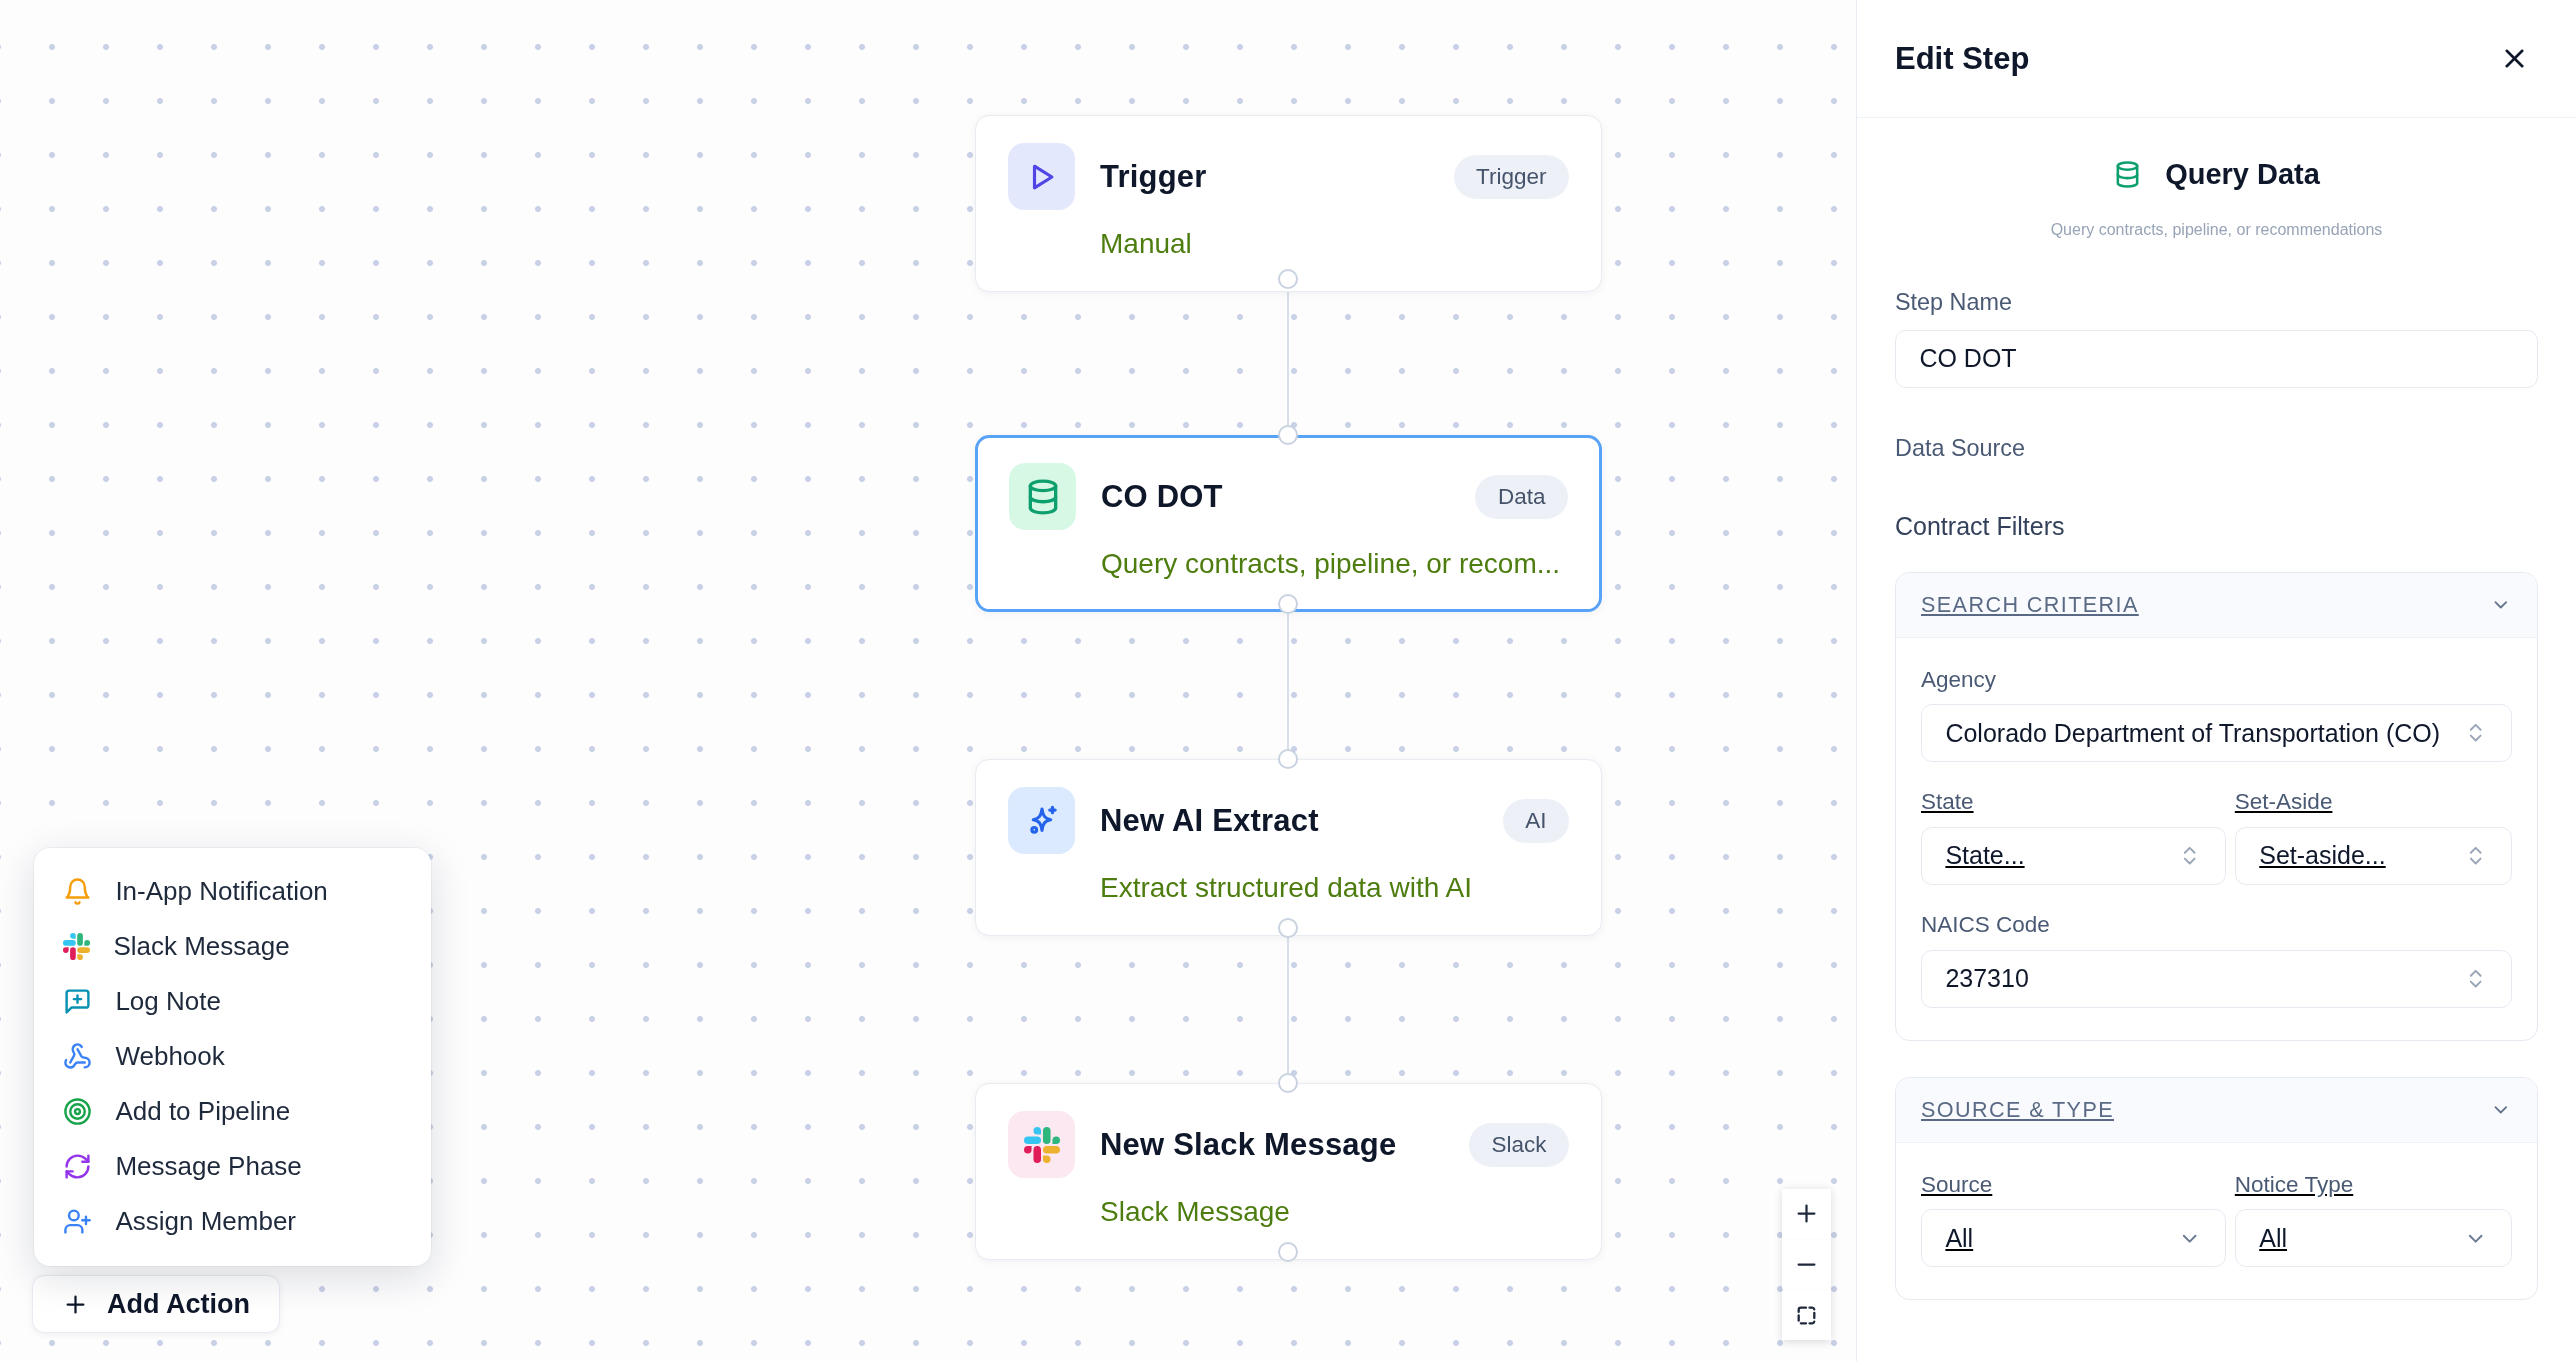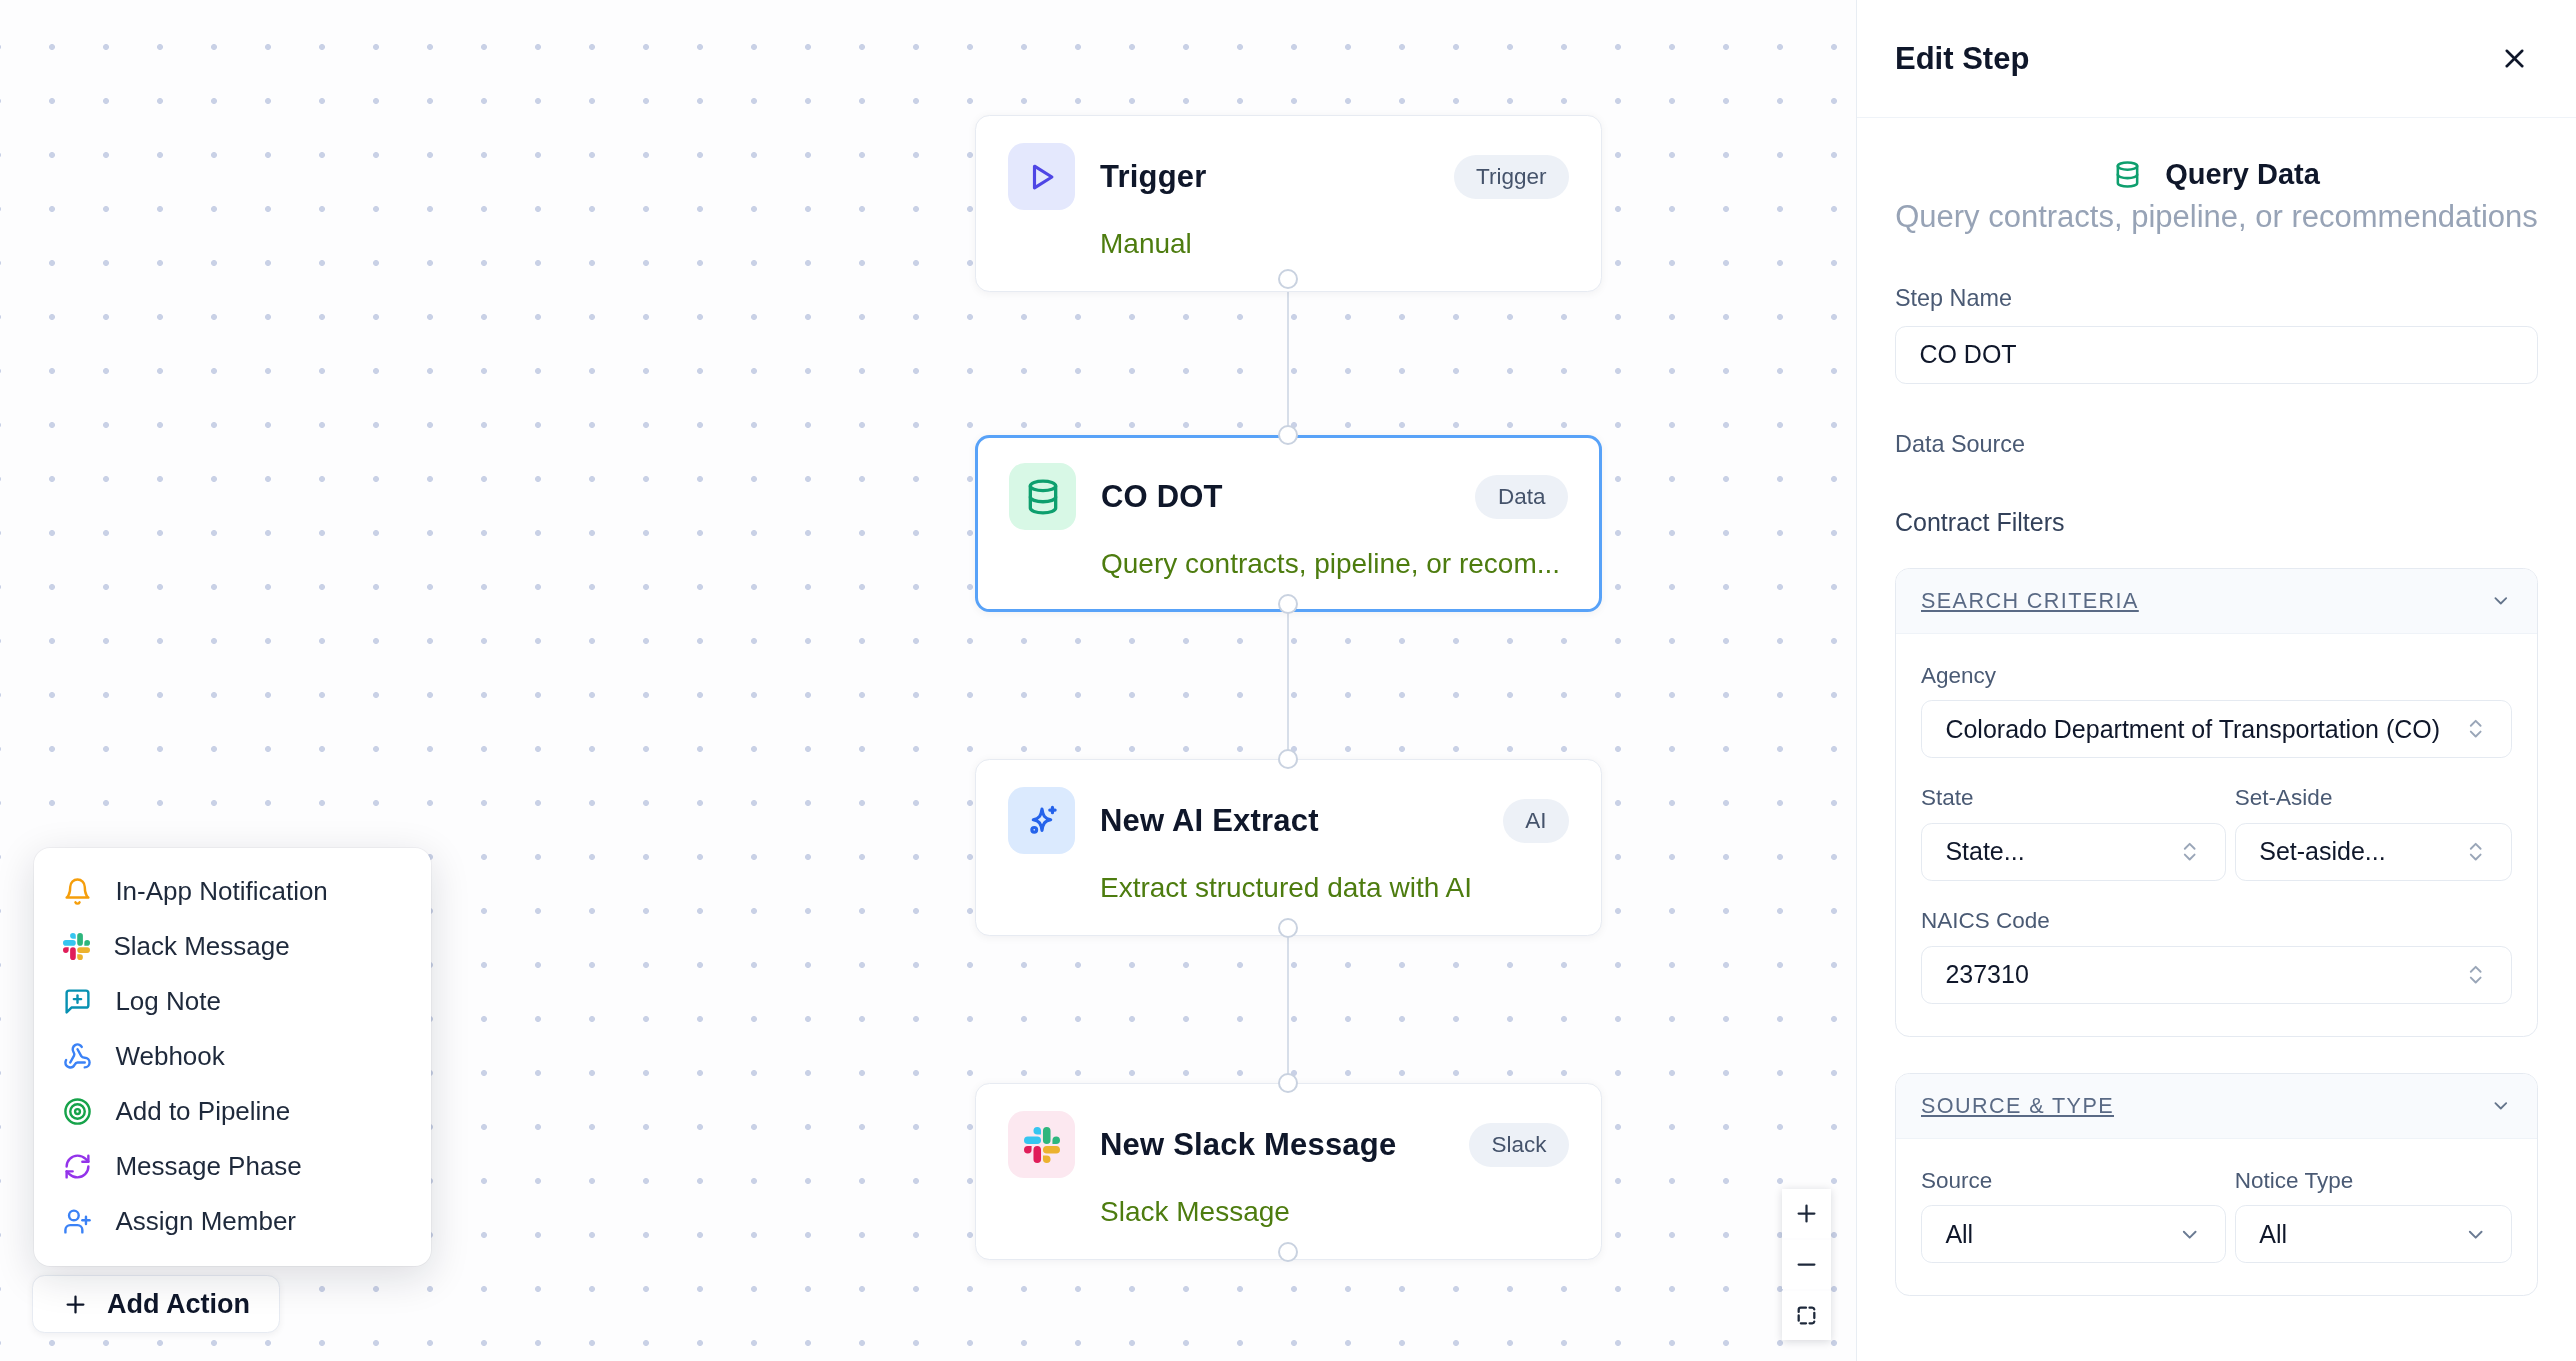--- a/index.html
+++ b/index.html
@@ -57,21 +57,21 @@
     justify-content:space-between; padding:0 41px 0 38px;
     border-bottom:1.8px solid #EFF3F8; }
   .panel-title { font-size:31px; font-weight:700; color:#0F172A; }
   .close-btn { background:none; border:none; cursor:pointer; display:flex;
     padding:5.4px; }
   .panel-body { padding:0 38px; }
 
   .step-type { text-align:center; margin-top:40px; }
   .step-type-title { display:flex; align-items:center; justify-content:center;
     gap:23px; font-size:29px; font-weight:700; color:#0F172A; }
-  .step-type-sub { margin-top:8px; font-size:31px; color:#97A3B6; }
+  .step-type-sub { margin-top:30px; font-size:16px; color:#97A3B6; }
 
   .field-label { font-size:23.4px; color:#4A5A74; margin:0 0 13.5px; }
   .ml-1 { margin-top:50px; } .ml-2 { margin-top:47px; }
   .text-input, .select { width:100%; height:58px; background:#fff;
     border:1.8px solid #E5EAF1; border-radius:10.8px; display:flex; align-items:center;
     padding:0 23.4px; font-size:25px; color:#0F172A; cursor:pointer; }
   input.text-input { font-family:"Liberation Sans", sans-serif; outline:none; }
   .select { justify-content:space-between; }
   .select-left { display:flex; align-items:center; gap:18px; overflow:hidden;
     white-space:nowrap; }
@@ -81,21 +81,21 @@
   .section { margin-top:31px; border:1.8px solid #E5EAF1; border-radius:14.4px;
     overflow:hidden; }
   .section-header { height:65px; background:#F8FAFD; display:flex;
     align-items:center; justify-content:space-between; padding:0 25px;
     border-bottom:1.8px solid #EFF3F8; cursor:pointer; }
   .section-title { font-size:21.6px; color:#5A6A85; font-weight:500;
     letter-spacing:1.4px;text-decoration:underline; }
   .section-body { padding:29px 25px 32px; }
   .sub-label { font-size:22.5px; color:#4A5A74; margin-bottom:11.7px; }
   .two-col { display:grid; grid-template-columns:1.1fr 1fr; gap:9px;
-    margin-top:27px; }
+    margin-top:27px;text-decoration:underline; }
   .mt-0 { margin-top:0; }
   .naics { margin-top:27px; }
 
   svg { display:block; flex:0 0 auto; }
 </style>
 </head>
 <body>
 
 <div class="root">
 

